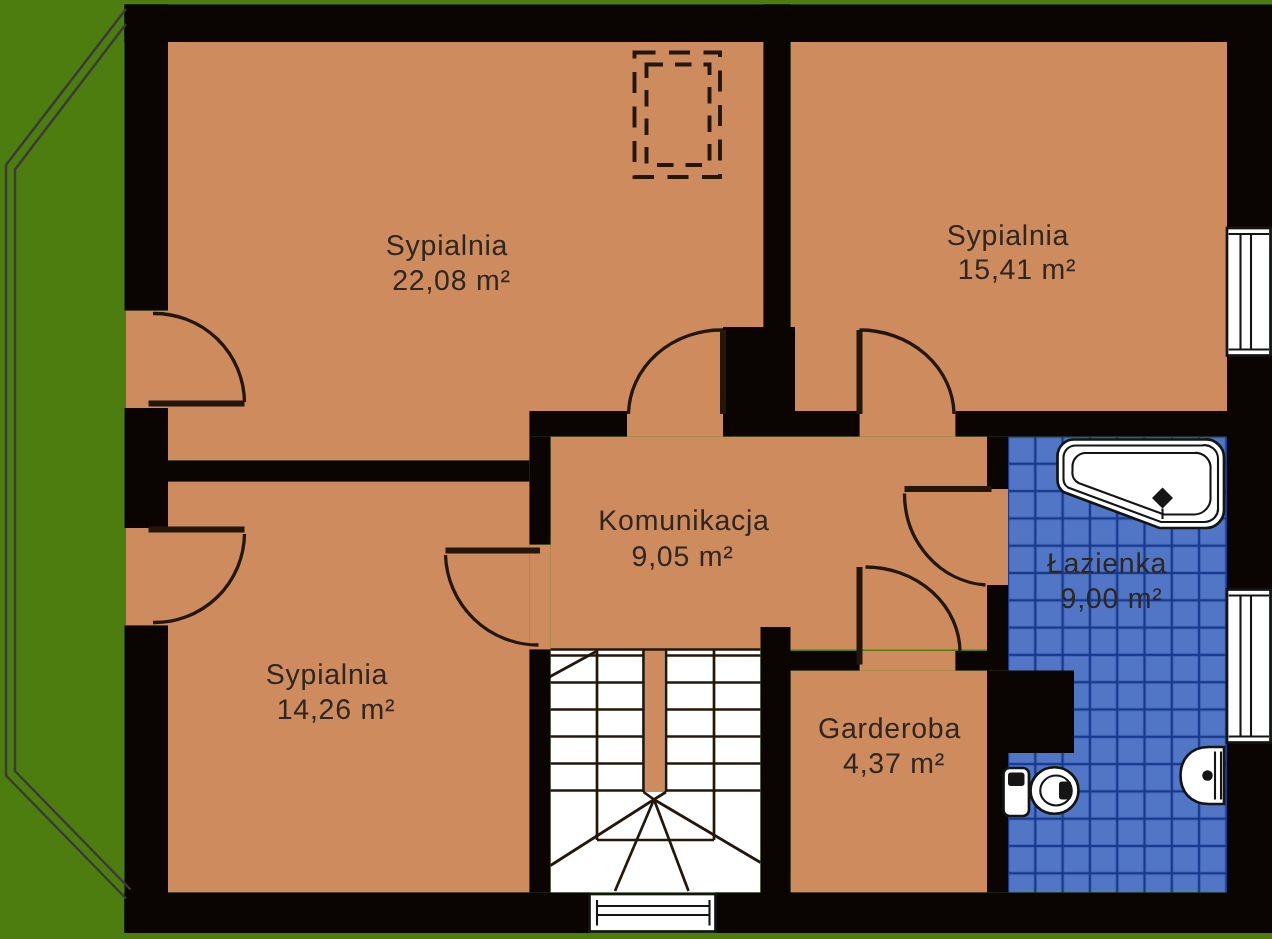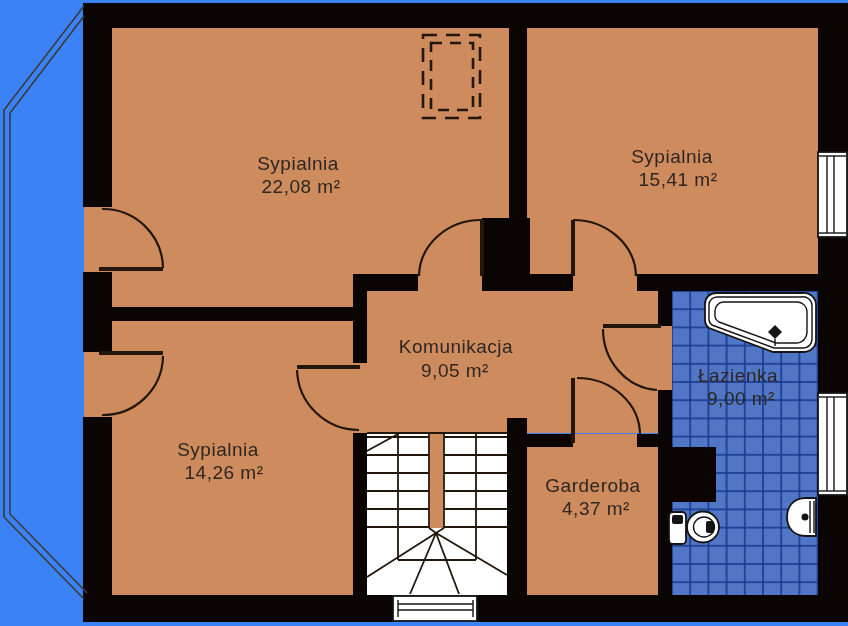--- a/index.html
+++ b/index.html
@@ -1,16 +1,16 @@
 <!DOCTYPE html>
 <html style="--floor: #cd8b5e; --wall: #0a0502; --tile: #5076c5; --tile_grid: #17398f; --line: #23170c; --text: #2e2621;"><head>
 <meta charset="utf-8">
 <style>
   html,body{margin:0;padding:0;background:#ffffff;}
-  .stage{position:relative;width:848px;height:626px;background:#3b82f6;overflow:hidden;
+  .stage{position:relative;width:848px;height:626px;background:#4d7c0f;overflow:hidden;
          font-family:"Liberation Sans",sans-serif;}
   svg{display:block;}
   .floor{fill:var(--floor,#cd8b5e);}
   .wall{fill:var(--wall,#0a0502);}
   .tile-bg{fill:var(--tile,#5076c5);}
   .tile-line{stroke:var(--tile_grid,#17398f);stroke-width:1.6;fill:none;}
   .thin{stroke:var(--line,#23170c);stroke-width:1.8;fill:none;}
   .arc{stroke:var(--line,#23170c);stroke-width:2.2;fill:none;}
   .leaf{stroke:var(--line,#23170c);stroke-width:4;fill:none;}
   .fix{fill:#ffffff;stroke:#141414;stroke-width:1.8;}

